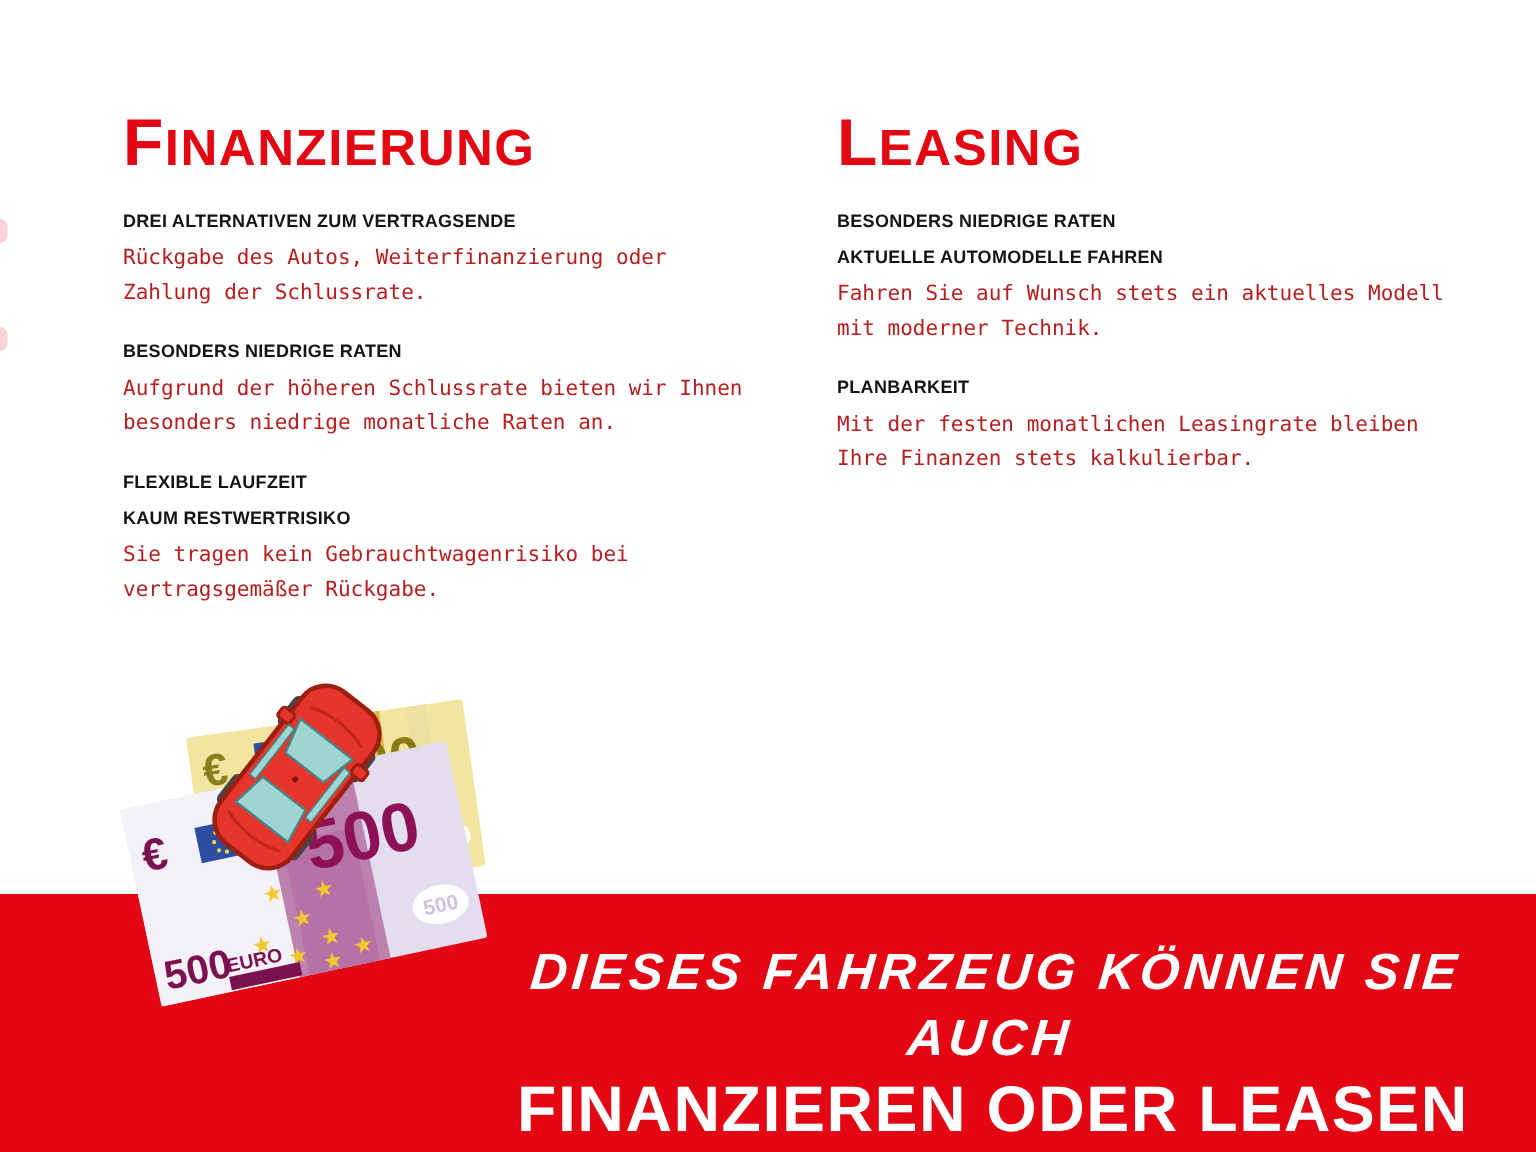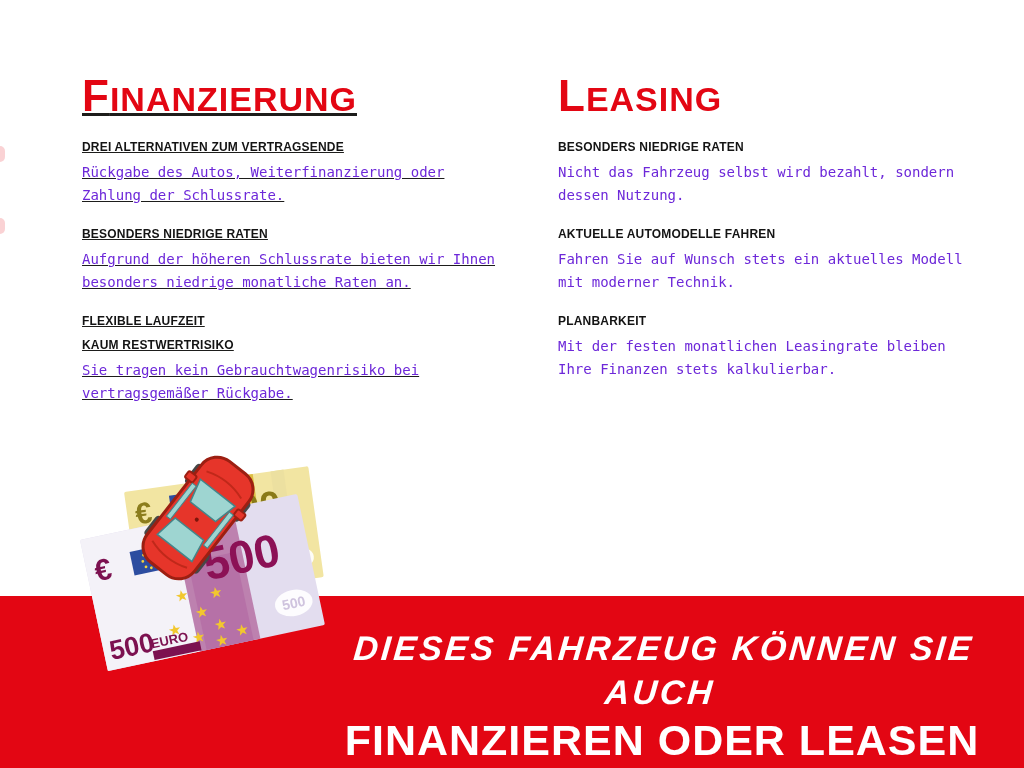--- a/index.html
+++ b/index.html
@@ -2,35 +2,35 @@
 <html><head>
 <meta charset="utf-8">
 <style>
   html,body{margin:0;padding:0;background:#777;}
   .page{
     position:relative;width:1024px;height:768px;margin:0 auto;
     background:#ffffff;overflow:hidden;
     font-family:"Liberation Sans",sans-serif;color:#1d1d1b;
   }
   .col{position:absolute;top:74px;width:452px;}
-  .col.left{left:82px;text-decoration:underline;}
+  .col.left{left:82px;}
   .col.right{left:558px;}
   .col h1{
     margin:0 0 14px 0;font-size:34px;line-height:44px;font-weight:900;
     color:#e30613;text-transform:uppercase;letter-spacing:1px;
   }
   .col h1::first-letter{font-size:44px;}
   .section{margin:0 0 0 0;}
   .section h3{
     margin:0;font-size:12px;line-height:24px;font-weight:900;
     color:#141414;letter-spacing:0.2px;
   }
   .section p{
     margin:2px 0 15px 0;font-family:"DejaVu Sans Mono",monospace;
-    font-size:14px;line-height:23px;color:#6d28d9;white-space:pre-line;
+    font-size:14px;line-height:23px;color:#b91c1c;white-space:pre-line;
   }
   .banner{
     position:absolute;left:0;top:596px;width:1024px;height:172px;
     background:#e30613;z-index:1;
   }
   .banner-text{
     position:absolute;left:330px;top:30px;width:664px;
     text-align:center;color:#ffffff;
   }
   .banner-line1{
@@ -80,22 +80,20 @@
       <p>Sie tragen kein Gebrauchtwagenrisiko bei
 vertragsgemäßer Rückgabe.</p>
     </div>
   </div>
 
   <div class="col right">
     <h1>Leasing</h1>
 
     <div class="section">
       <h3>BESONDERS NIEDRIGE RATEN</h3>
-      <p>Nicht das Fahrzeug selbst wird bezahlt, sondern
-dessen Nutzung.</p>
     </div>
     <div class="section">
       <h3>AKTUELLE AUTOMODELLE FAHREN</h3>
       <p>Fahren Sie auf Wunsch stets ein aktuelles Modell
 mit moderner Technik.</p>
     </div>
     <div class="section">
       <h3>PLANBARKEIT</h3>
       <p>Mit der festen monatlichen Leasingrate bleiben
 Ihre Finanzen stets kalkulierbar.</p>

